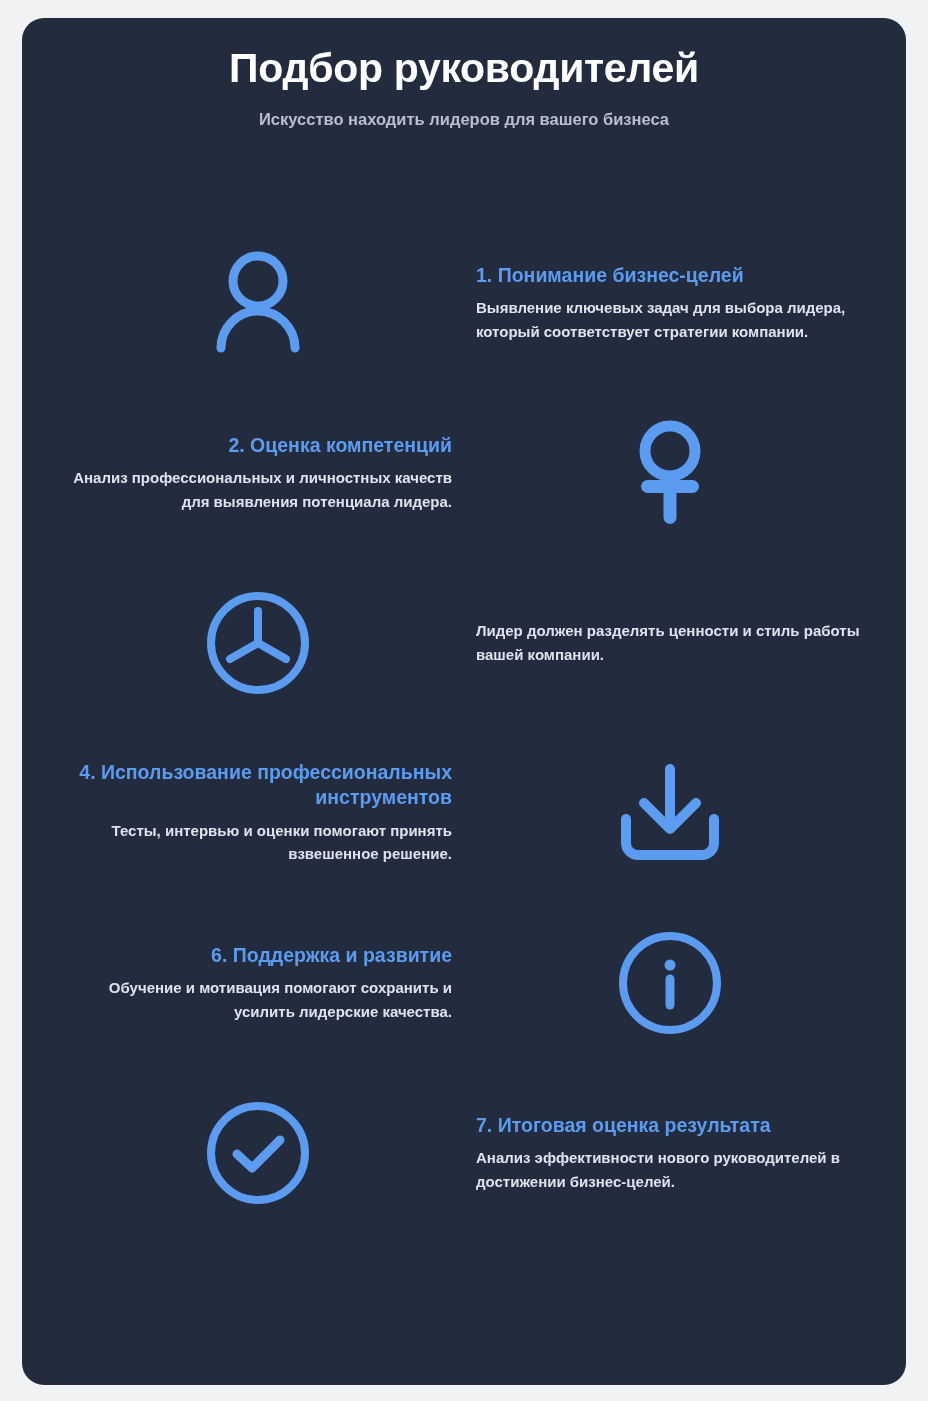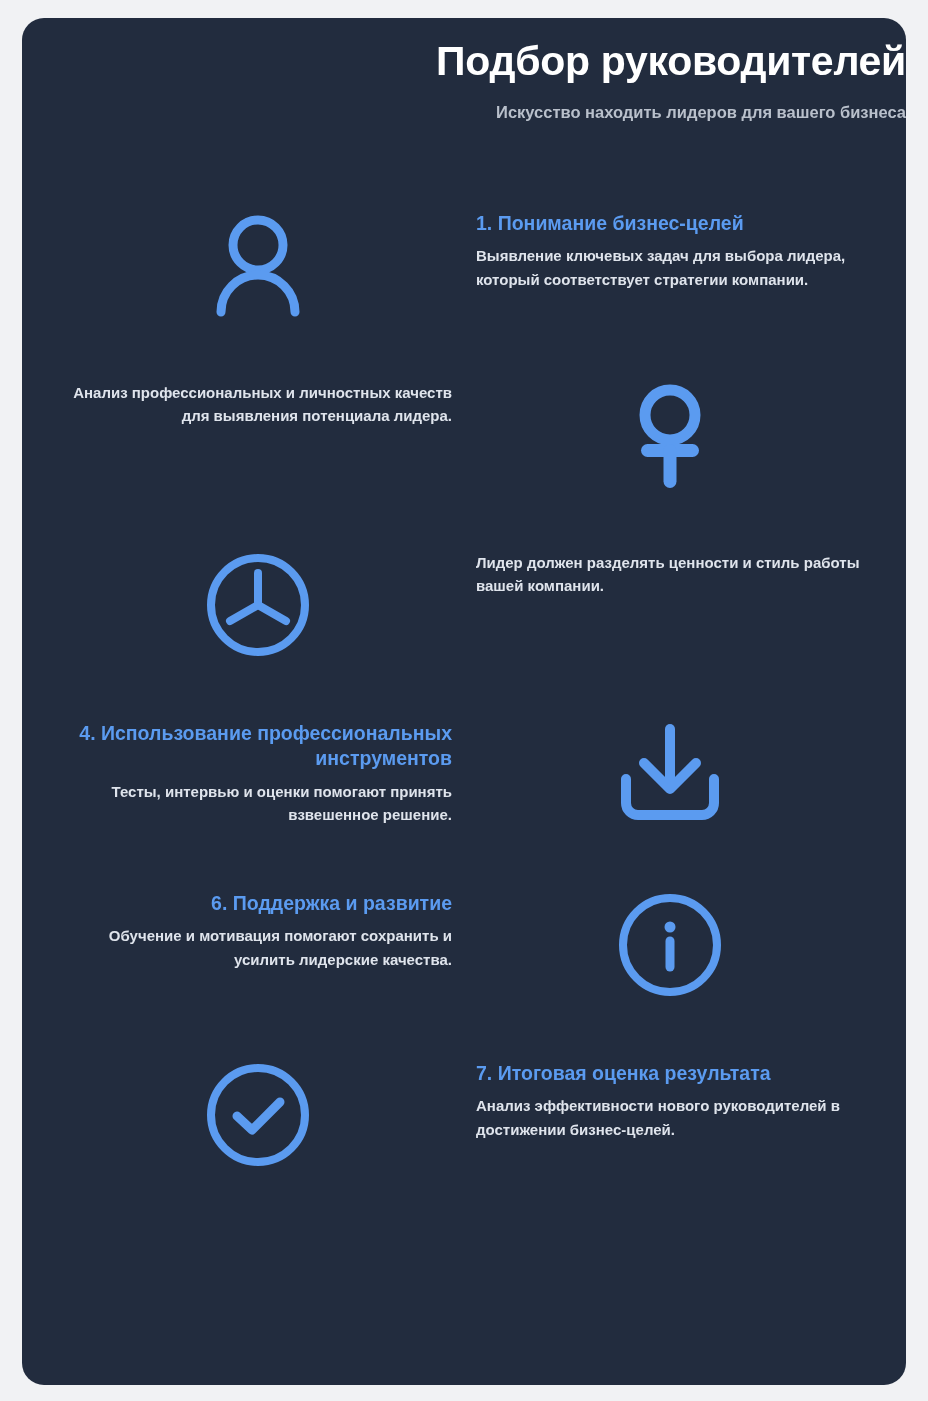--- a/index.html
+++ b/index.html
@@ -20,22 +20,22 @@
     top: 18px;
     width: 884px;
     height: 1367px;
     background: #222c3e;
     border-radius: 22px;
     box-sizing: border-box;
     overflow: hidden;
   }
 
   .header {
-    padding-top: 21px;
-    text-align: right;
+    padding-top: 28px;
+    text-align: center;
   }
   .header-title {
     margin: 0;
     font-size: 41px;
     font-weight: bold;
     color: #ffffff;
     letter-spacing: -0.3px;
     line-height: 1.12;
   }
   .header-subtitle {
@@ -46,21 +46,21 @@
     line-height: 1.2;
   }
 
   .steps {
     margin-top: 88px;
     padding: 0 26px;
   }
 
   .step {
     display: flex;
-    align-items: flex-start;
+    align-items: center;
     height: 170px;
     box-sizing: border-box;
   }
   .step.left-icon {
     flex-direction: row;
   }
   .step.right-icon {
     flex-direction: row-reverse;
   }
 
@@ -134,20 +134,21 @@
       <div class="icon-cell">
         <span>
           <svg width="90" height="112" viewBox="0 0 90 112" fill="none">
             <circle cx="45" cy="34" r="25" stroke="#5b9bf0" stroke-width="11"></circle>
             <rect x="16" y="63" width="58" height="13" rx="6.5" fill="#5b9bf0"></rect>
             <rect x="38.5" y="63" width="13" height="44" rx="6.5" fill="#5b9bf0"></rect>
           </svg>
         </span>
       </div>
       <div class="text-cell">
+        <h2 class="step-title">2. Оценка компетенций</h2>
         <p class="step-desc">Анализ профессиональных и личностных качеств для выявления потенциала лидера.</p>
       </div>
     </div>
 
     <div class="step left-icon">
       <div class="icon-cell">
         <span>
           <svg width="108" height="108" viewBox="0 0 108 108" fill="none">
             <circle cx="54" cy="54" r="47" stroke="#5b9bf0" stroke-width="8"></circle>
             <path d="M54 54 L54 22" stroke="#5b9bf0" stroke-width="8" stroke-linecap="round"></path>

